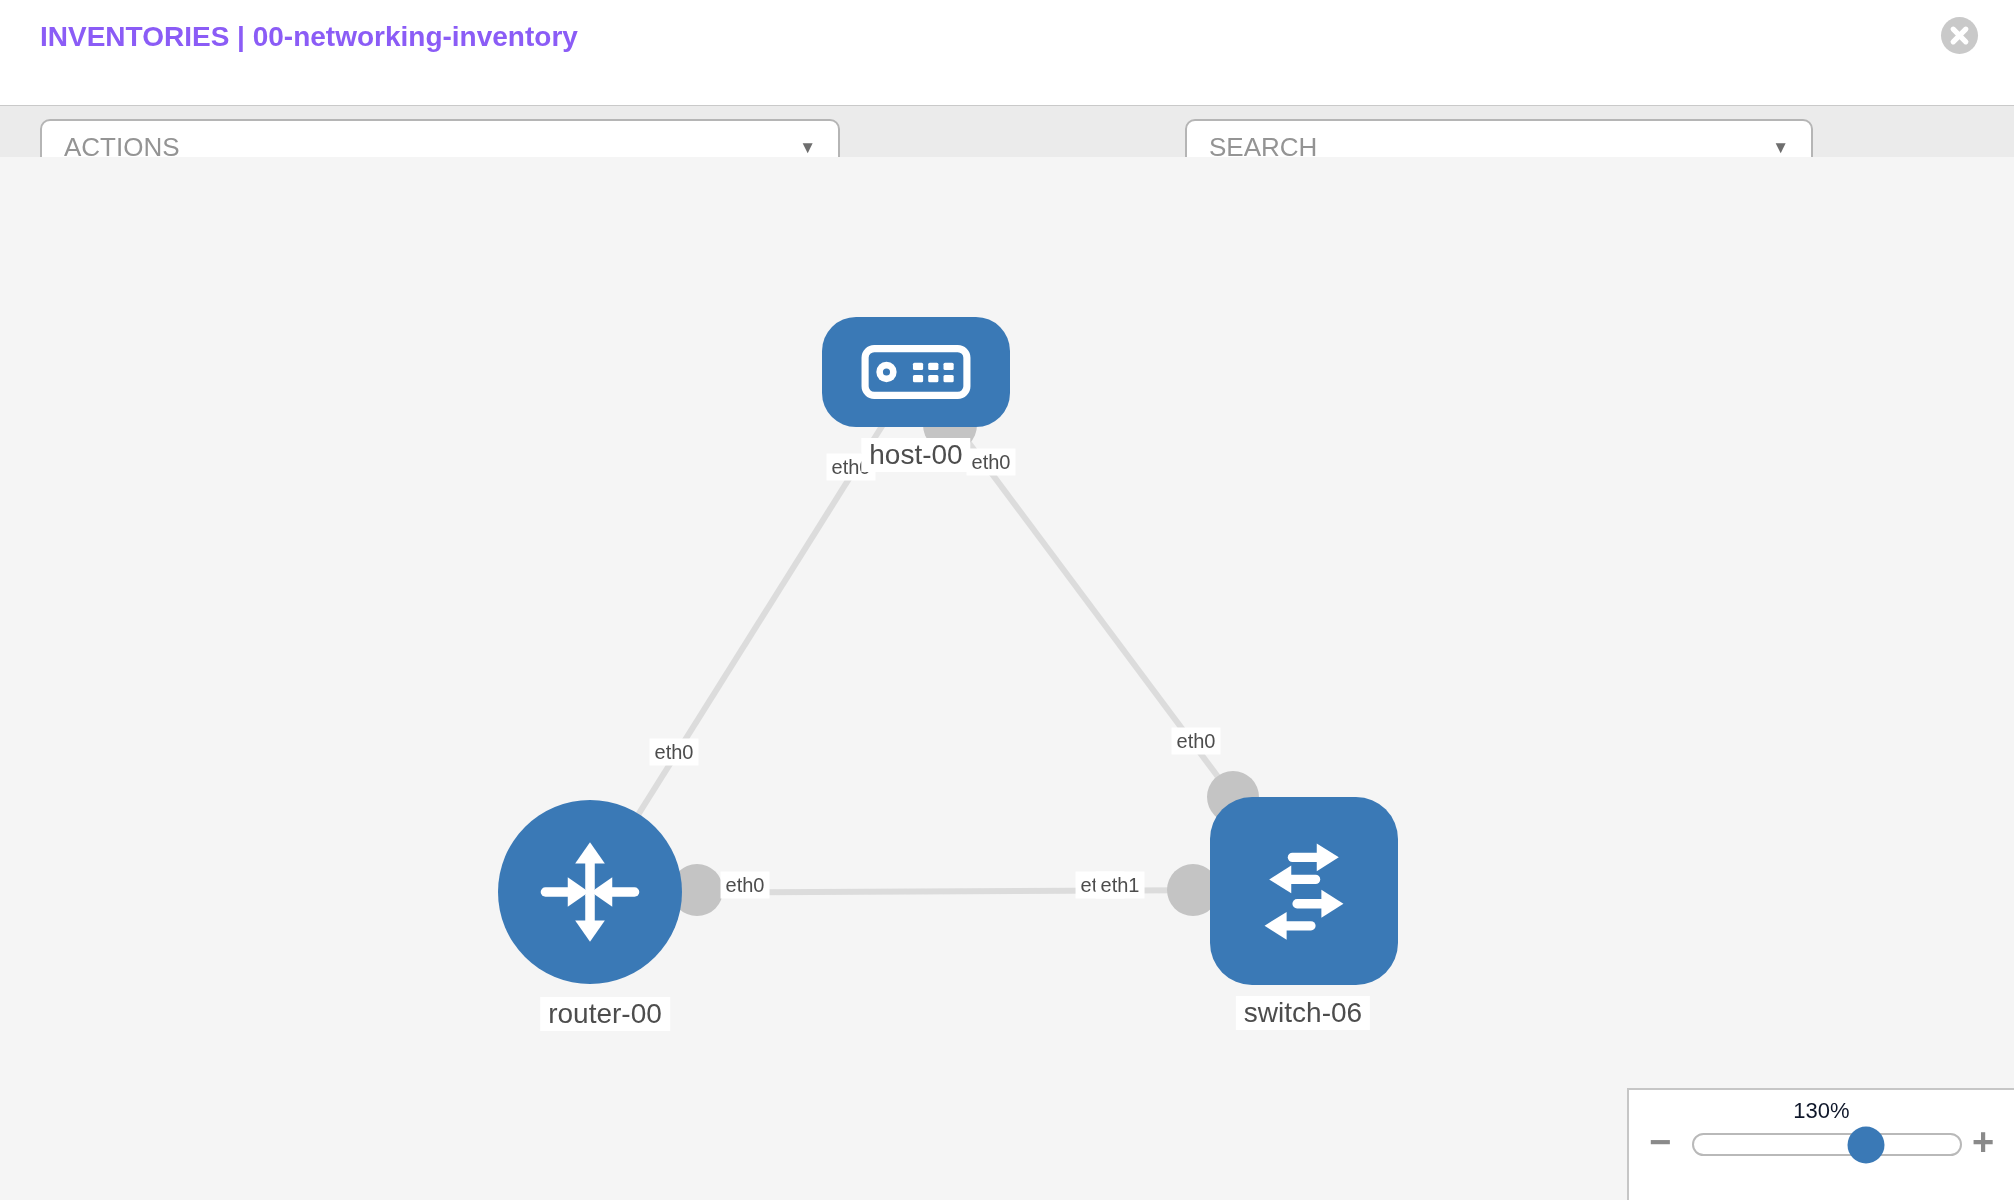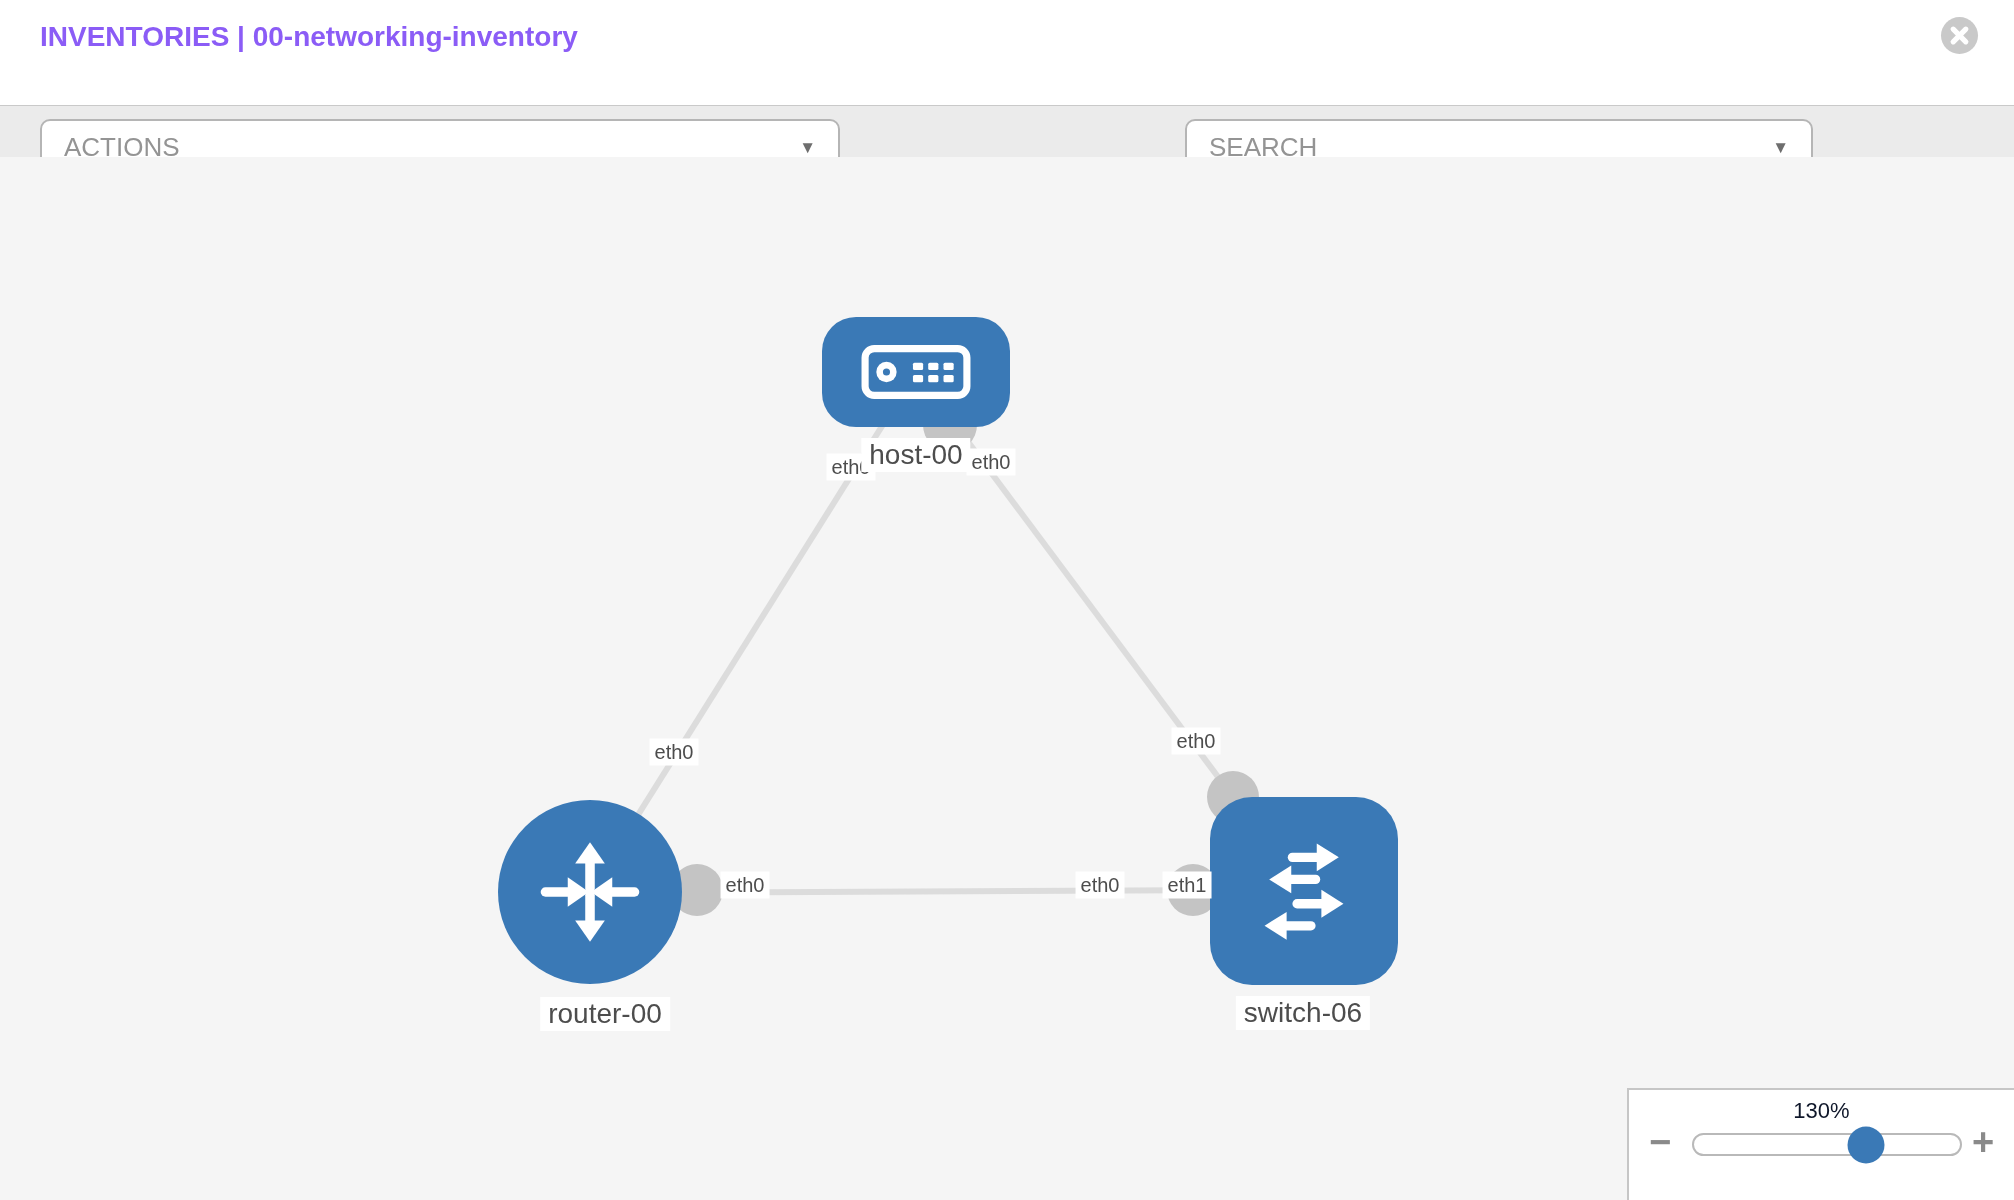--- a/index.html
+++ b/index.html
@@ -188,21 +188,21 @@
   <span class="node-label" style="left:916px;  top:298px;">host-00</span>
   <span class="node-label" style="left:605px;  top:857px;">router-00</span>
   <span class="node-label" style="left:1303px; top:856px;">switch-06</span>
 
   <span class="if-label" style="left:851px;  top:310px;">eth0</span>
   <span class="if-label" style="left:991px;  top:305px;">eth0</span>
   <span class="if-label" style="left:674px;  top:595px;">eth0</span>
   <span class="if-label" style="left:1196px; top:584px;">eth0</span>
   <span class="if-label" style="left:745px;  top:728px;">eth0</span>
   <span class="if-label" style="left:1100px; top:728px;">eth0</span>
-  <span class="if-label" style="left:1187px; top:728px; z-index:2;">eth1</span>
+  <span class="if-label" style="left:1120px; top:728px; z-index:2;">eth1</span>
 
   <div class="zoom-panel">
     <div class="zoom-value">130%</div>
     <div class="zoom-minus">−</div>
     <div class="zoom-track">
       <div class="zoom-handle"></div>
     </div>
     <div class="zoom-plus">+</div>
   </div>
 

